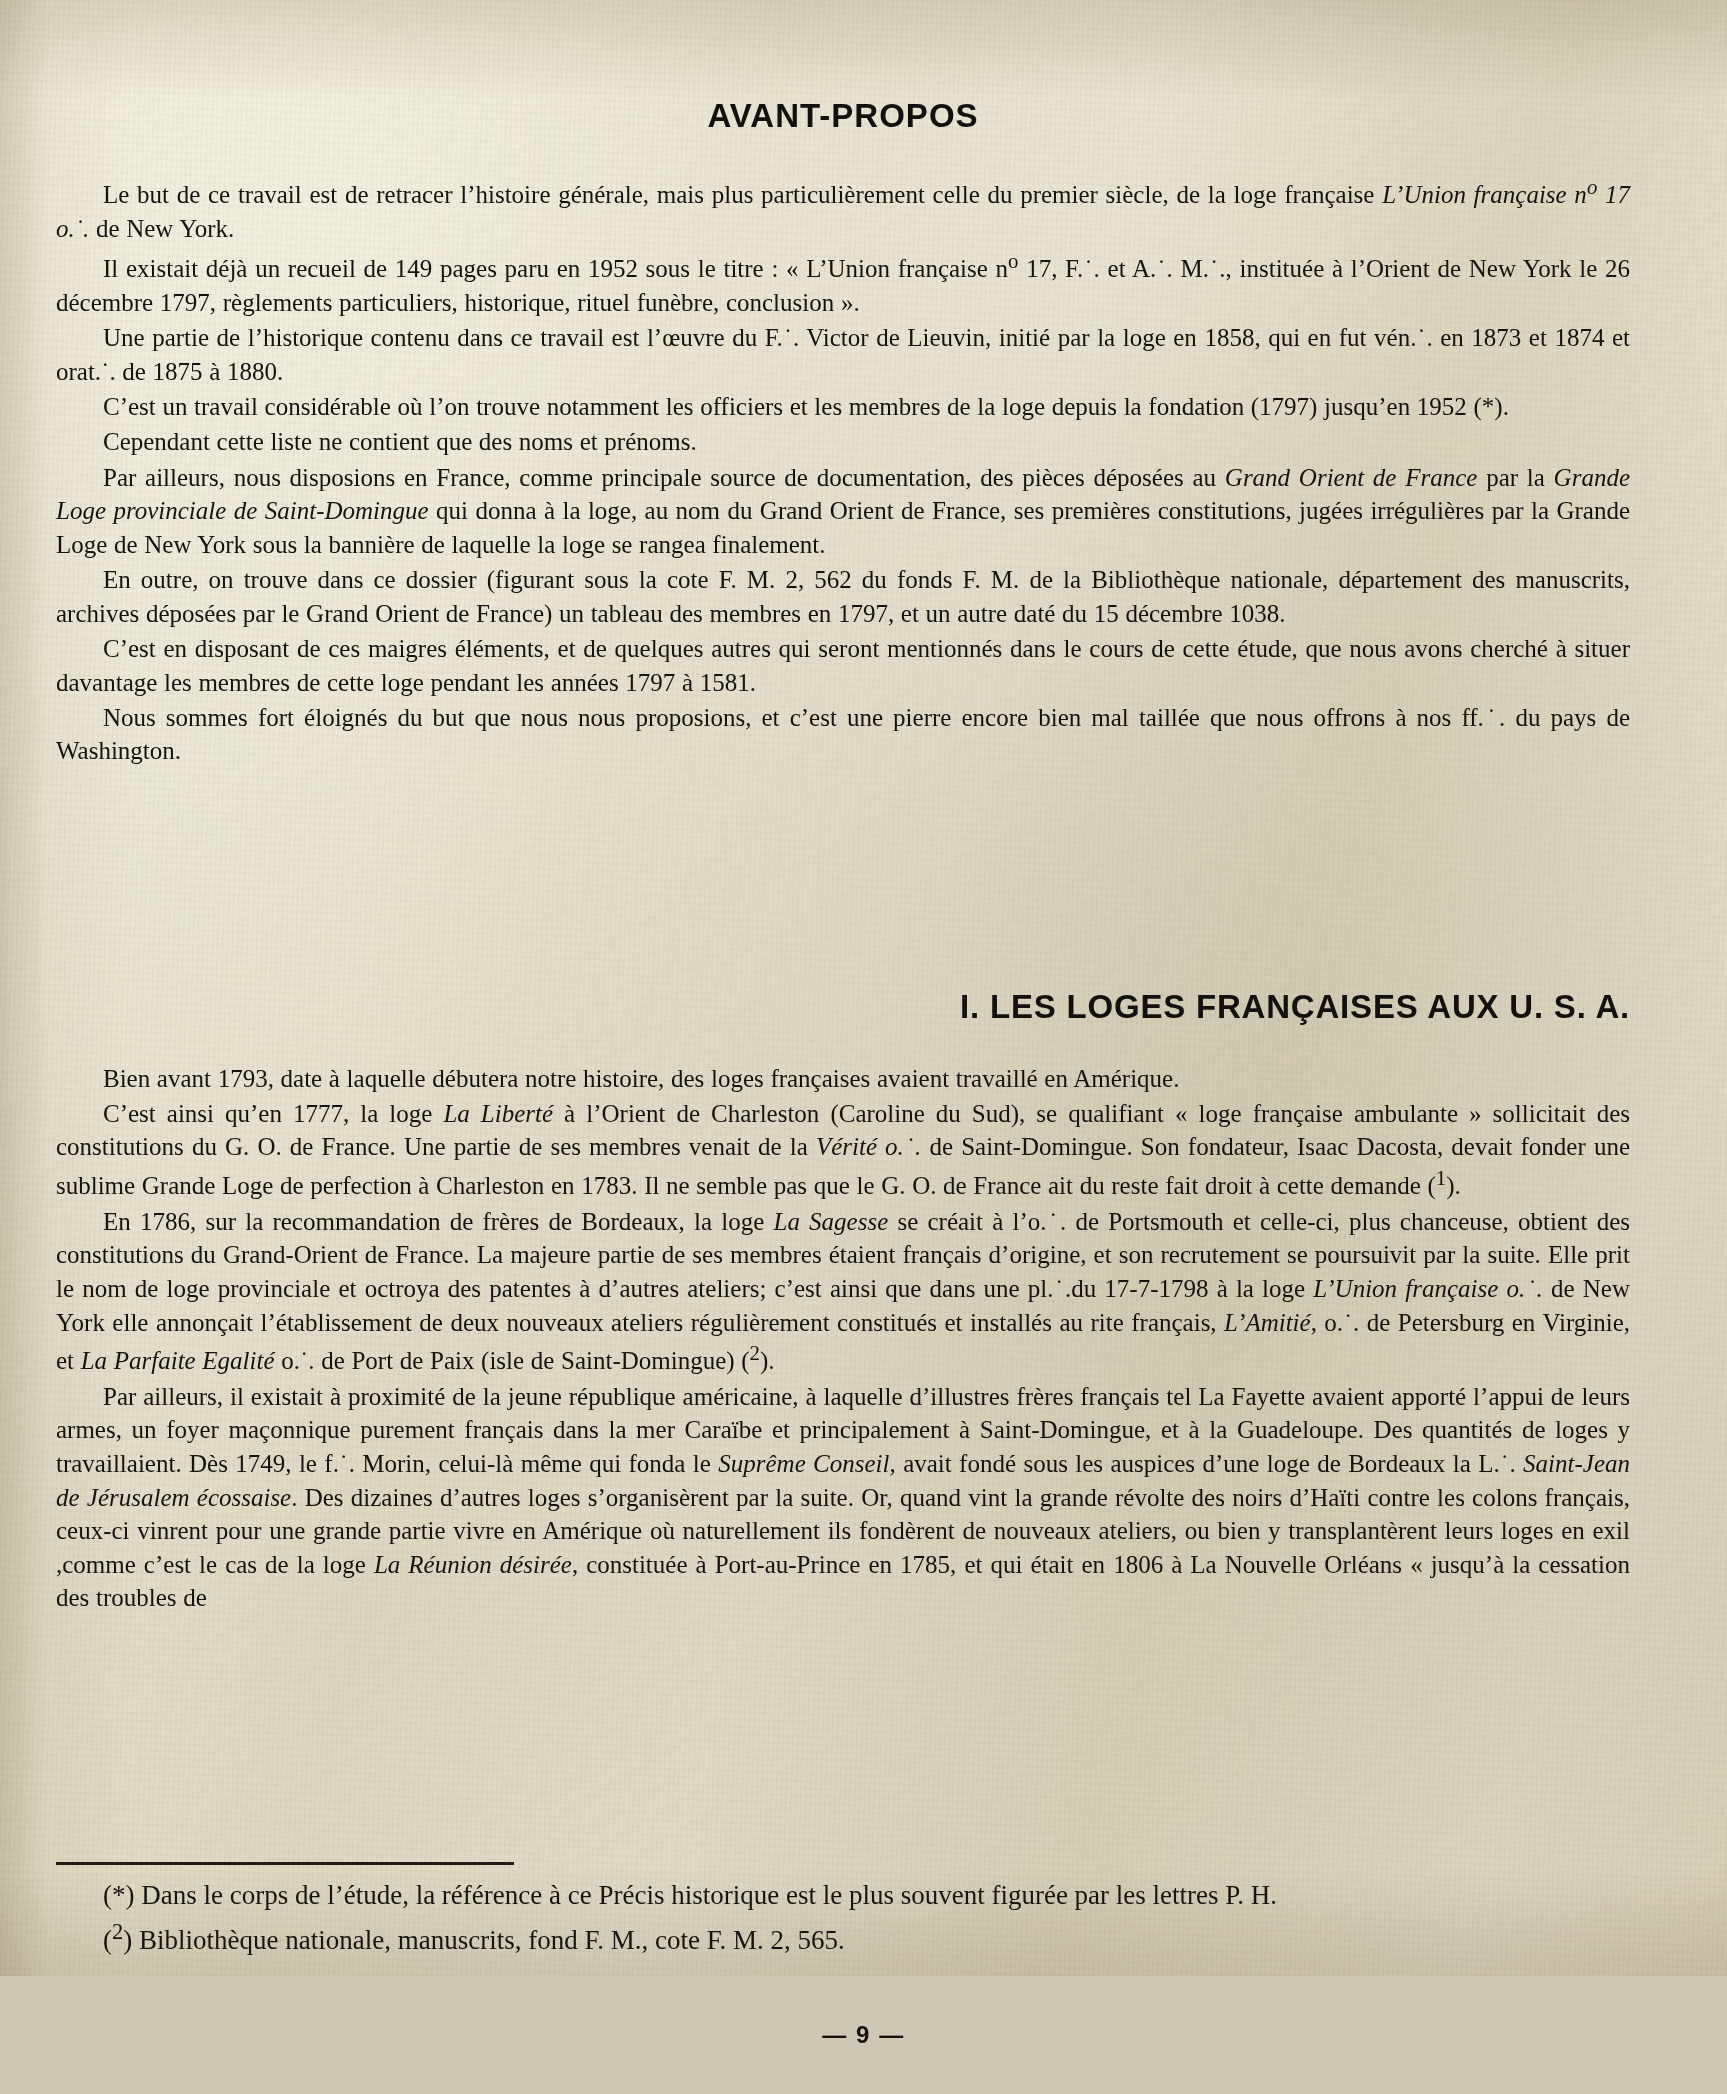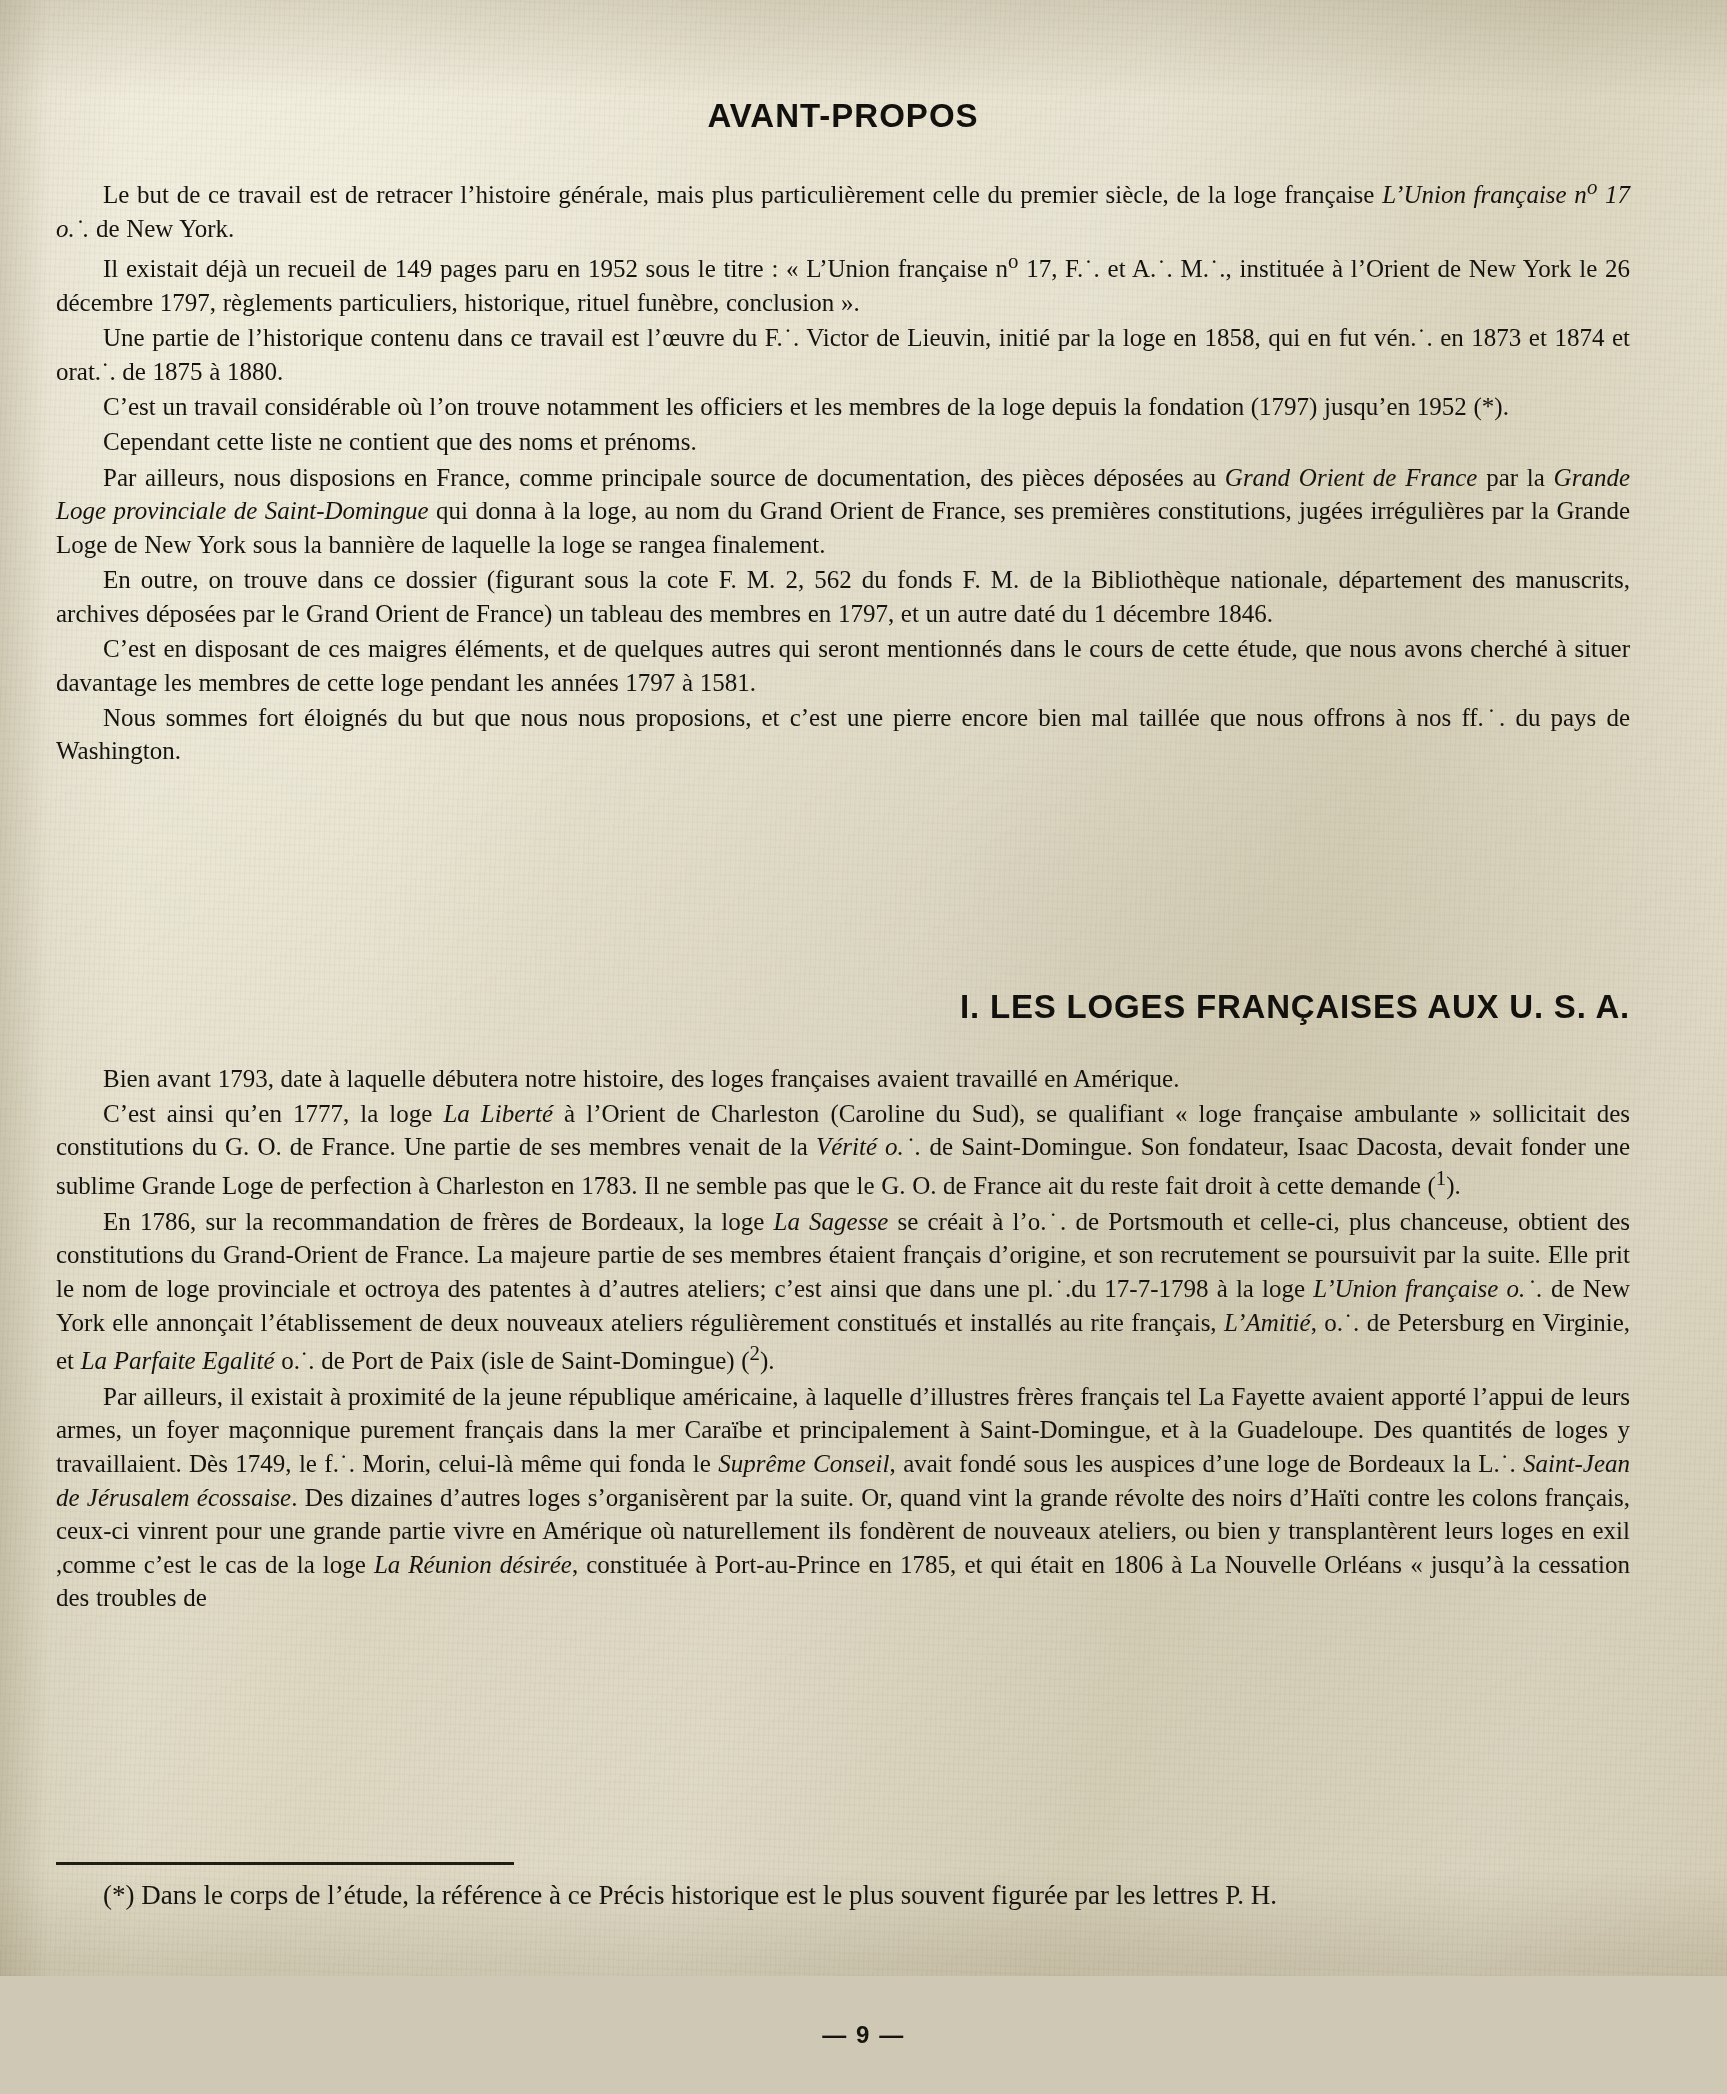--- a/index.html
+++ b/index.html
@@ -127,21 +127,21 @@
 
     <h1 class="chapter-title">AVANT-PROPOS</h1>
 
     <div class="body-block">
       <p class="para">Le but de ce travail est de retracer l’histoire générale, mais plus particulièrement celle du premier siècle, de la loge française <i>L’Union française n<sup>o</sup> 17 o.˙.</i> de New York.</p>
       <p class="para">Il existait déjà un recueil de 149 pages paru en 1952 sous le titre : « L’Union française n<sup>o</sup> 17, F.˙. et A.˙. M.˙., instituée à l’Orient de New York le 26 décembre 1797, règlements particuliers, historique, rituel funèbre, conclusion ».</p>
       <p class="para">Une partie de l’historique contenu dans ce travail est l’œuvre du F.˙. Victor de Lieuvin, initié par la loge en 1858, qui en fut vén.˙. en 1873 et 1874 et orat.˙. de 1875 à 1880.</p>
       <p class="para">C’est un travail considérable où l’on trouve notamment les officiers et les membres de la loge depuis la fondation (1797) jusqu’en 1952 (*).</p>
       <p class="para">Cependant cette liste ne contient que des noms et prénoms.</p>
       <p class="para">Par ailleurs, nous disposions en France, comme principale source de documentation, des pièces déposées au <i>Grand Orient de France</i> par la <i>Grande Loge provinciale de Saint-Domingue</i> qui donna à la loge, au nom du Grand Orient de France, ses premières constitutions, jugées irrégulières par la Grande Loge de New York sous la bannière de laquelle la loge se rangea finalement.</p>
-      <p class="para">En outre, on trouve dans ce dossier (figurant sous la cote F. M. 2, 562 du fonds F. M. de la Bibliothèque nationale, département des manuscrits, archives déposées par le Grand Orient de France) un tableau des membres en 1797, et un autre daté du 1 décembre 1846.</p>
+      <p class="para">En outre, on trouve dans ce dossier (figurant sous la cote F. M. 2, 562 du fonds F. M. de la Bibliothèque nationale, département des manuscrits, archives déposées par le Grand Orient de France) un tableau des membres en 1797, et un autre daté du 15 décembre 1038.</p>
       <p class="para">C’est en disposant de ces maigres éléments, et de quelques autres qui seront mentionnés dans le cours de cette étude, que nous avons cherché à situer davantage les membres de cette loge pendant les années 1797 à 1581.</p>
       <p class="para">Nous sommes fort éloignés du but que nous nous proposions, et c’est une pierre encore bien mal taillée que nous offrons à nos ff.˙. du pays de Washington.</p>
     </div>
 
     <div class="gap-1"></div>
 
     <h2 class="section-title">I.  LES LOGES FRANÇAISES AUX U. S. A.</h2>
 
     <div class="gap-2"></div>
 
@@ -149,17 +149,18 @@
       <p class="para">Bien avant 1793, date à laquelle débutera notre histoire, des loges françaises avaient travaillé en Amérique.</p>
       <p class="para">C’est ainsi qu’en 1777, la loge <i>La Liberté</i> à l’Orient de Charleston (Caroline du Sud), se qualifiant « loge française ambulante » sollicitait des constitutions du G. O. de France. Une partie de ses membres venait de la <i>Vérité o.˙.</i> de Saint-Domingue. Son fondateur, Isaac Dacosta, devait fonder une sublime Grande Loge de perfection à Charleston en 1783. Il ne semble pas que le G. O. de France ait du reste fait droit à cette demande (<sup>1</sup>).</p>
       <p class="para">En 1786, sur la recommandation de frères de Bordeaux, la loge <i>La Sagesse</i> se créait à l’o.˙. de Portsmouth et celle-ci, plus chanceuse, obtient des constitutions du Grand-Orient de France. La majeure partie de ses membres étaient français d’origine, et son recrutement se poursuivit par la suite. Elle prit le nom de loge provinciale et octroya des patentes à d’autres ateliers; c’est ainsi que dans une pl.˙.du 17-7-1798 à la loge <i>L’Union française o.˙.</i> de New York elle annonçait l’établissement de deux nouveaux ateliers régulièrement constitués et installés au rite français, <i>L’Amitié</i>, o.˙. de Petersburg en Virginie, et <i>La Parfaite Egalité</i> o.˙. de Port de Paix (isle de Saint-Domingue) (<sup>2</sup>).</p>
       <p class="para">Par ailleurs, il existait à proximité de la jeune république américaine, à laquelle d’illustres frères français tel La Fayette avaient apporté l’appui de leurs armes, un foyer maçonnique purement français dans la mer Caraïbe et principalement à Saint-Domingue, et à la Guadeloupe. Des quantités de loges y travaillaient. Dès 1749, le f.˙. Morin, celui-là même qui fonda le <i>Suprême Conseil</i>, avait fondé sous les auspices d’une loge de Bordeaux la L.˙. <i>Saint-Jean de Jérusalem écossaise</i>. Des dizaines d’autres loges s’organisèrent par la suite. Or, quand vint la grande révolte des noirs d’Haïti contre les colons français, ceux-ci vinrent pour une grande partie vivre en Amérique où naturellement ils fondèrent de nouveaux ateliers, ou bien y transplantèrent leurs loges en exil ,comme c’est le cas de la loge <i>La Réunion désirée</i>, constituée à Port-au-Prince en 1785, et qui était en 1806 à La Nouvelle Orléans « jusqu’à la cessation des troubles de</p>
     </div>
   </div>
 
   <div class="notes">
     <div class="notes-rule"></div>
     <p class="note">(*) Dans le corps de l’étude, la référence à ce Précis historique est le plus souvent figurée par les lettres P. H.</p>
+    <p class="note">(<sup>2</sup>) Bibliothèque nationale, manuscrits, fond F. M., cote F. M. 2, 565.</p>
   </div>
 
   <div class="folio">— 9 —</div>
 </div>
 
 
 </body></html>

